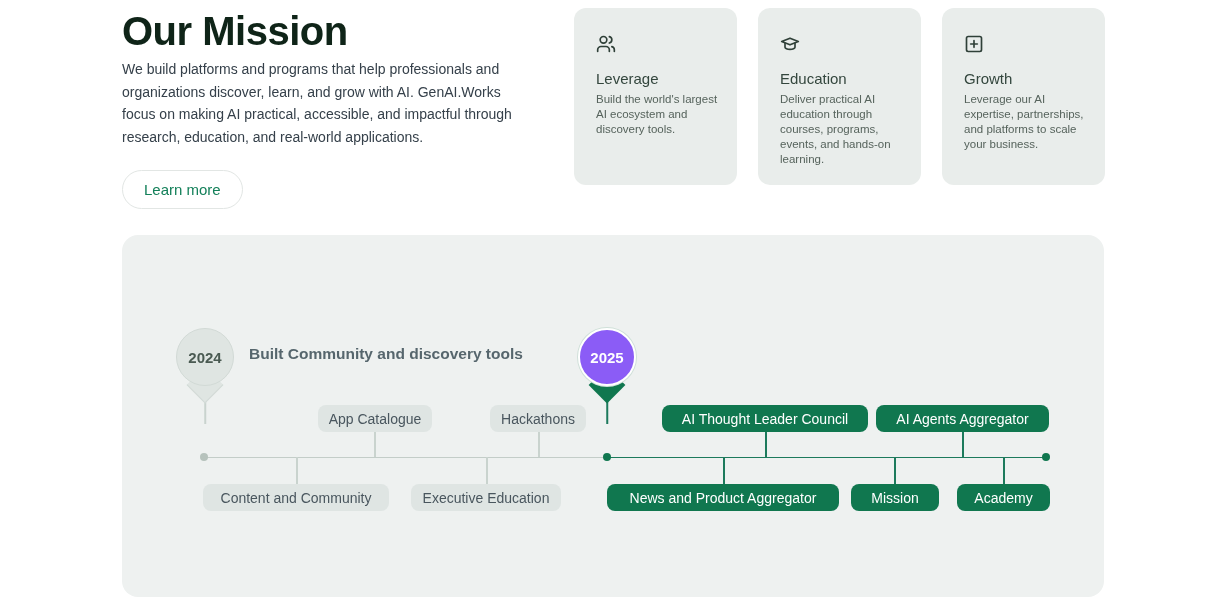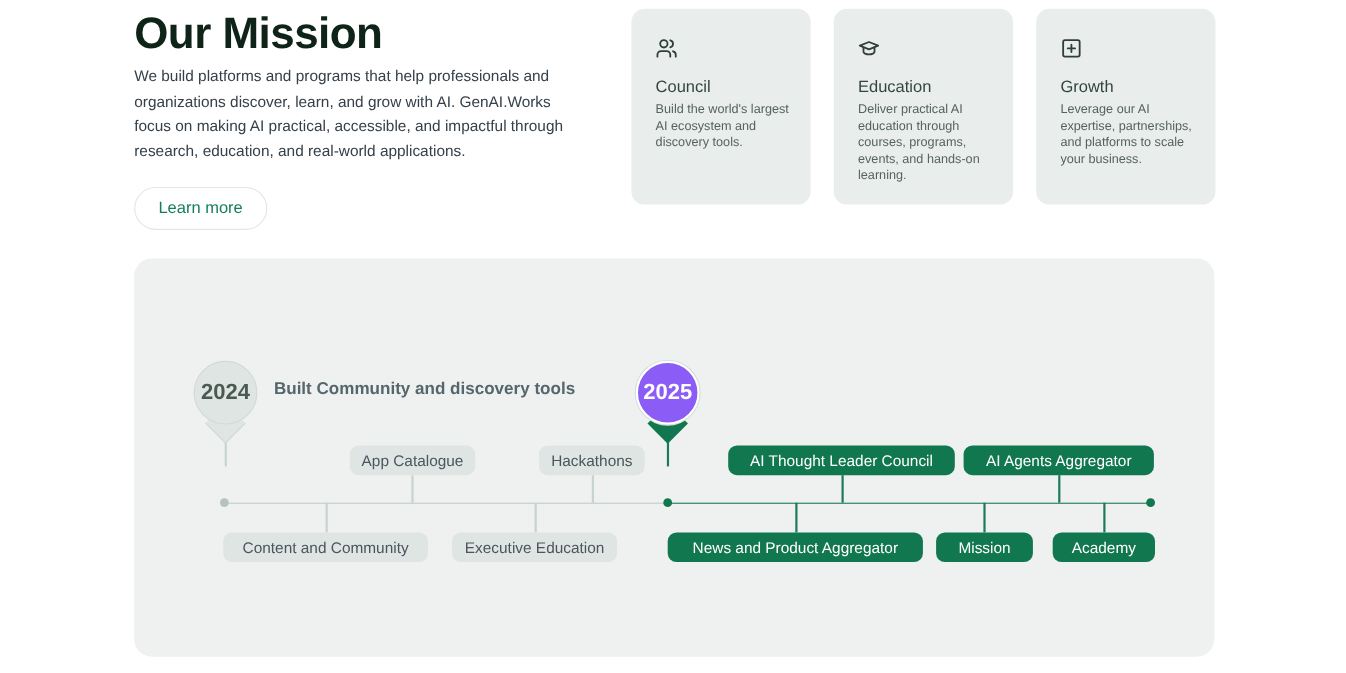--- a/index.html
+++ b/index.html
@@ -72,21 +72,21 @@
   }
   .dot-grey { left: 200px; top: 453px; background: #b6c2bc; }
   .dot-green-l { left: 603px; top: 453px; background: #10774f; }
   .dot-green-r { left: 1042px; top: 453px; background: #10774f; }
 
   
   .pin { position: absolute; }
   .pin-head {
     width: 58px; height: 58px; border-radius: 50%;
     display: flex; align-items: center; justify-content: center;
-    font-size: 20px; font-weight: 700;
+    font-size: 15px; font-weight: 700;
     position: relative; z-index: 2;
   }
   .pin-tail {
     position: absolute; left: 50%; top: 44px; transform: translateX(-50%) rotate(45deg);
     width: 26px; height: 26px; z-index: 1;
   }
   .pin-stem { position: absolute; left: 50%; width: 1.5px; transform: translateX(-50%); }
 
   .pin-2024 { left: 176px; top: 328px; }
   .pin-2024 .pin-head { background: #dfe5e2; color: #4a5a52; border: 1px solid #d2dad6; }
@@ -135,21 +135,21 @@
 
     <div class="card">
       <span class="card-icon">
         <svg width="20" height="20" viewBox="0 0 24 24" fill="none" stroke="currentColor" stroke-width="2" stroke-linecap="round" stroke-linejoin="round">
           <path d="M16 21v-2a4 4 0 0 0-4-4H6a4 4 0 0 0-4 4v2"></path>
           <circle cx="9" cy="7" r="4"></circle>
           <path d="M22 21v-2a4 4 0 0 0-3-3.87"></path>
           <path d="M16 3.13a4 4 0 0 1 0 7.75"></path>
         </svg>
       </span>
-      <div class="card-title">Council</div>
+      <div class="card-title">Leverage</div>
       <div class="card-desc">Build the world's largest AI ecosystem and discovery tools.</div>
     </div>
 
     <div class="card">
       <span class="card-icon">
         <svg width="20" height="20" viewBox="0 0 24 24" fill="none" stroke="currentColor" stroke-width="2" stroke-linecap="round" stroke-linejoin="round">
           <path d="M22 9 12 5 2 9l10 4 10-4z"></path>
           <path d="M6 11v5c0 1 2.5 2.5 6 2.5s6-1.5 6-2.5v-5"></path>
         </svg>
       </span>

